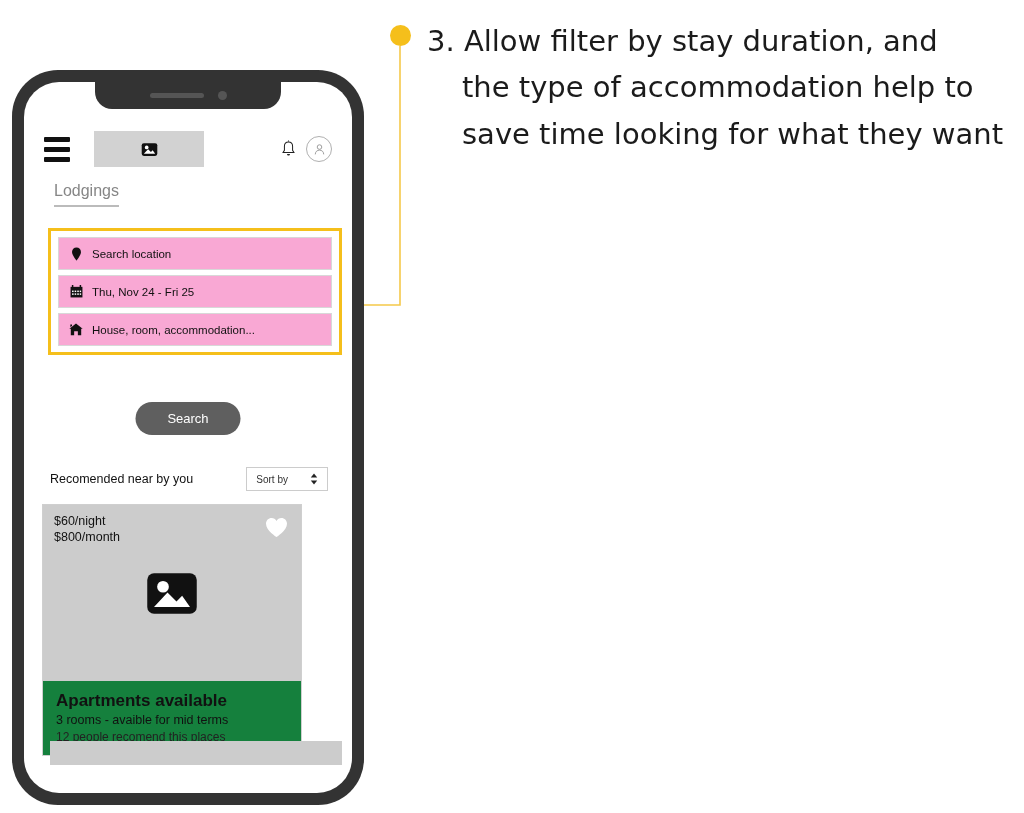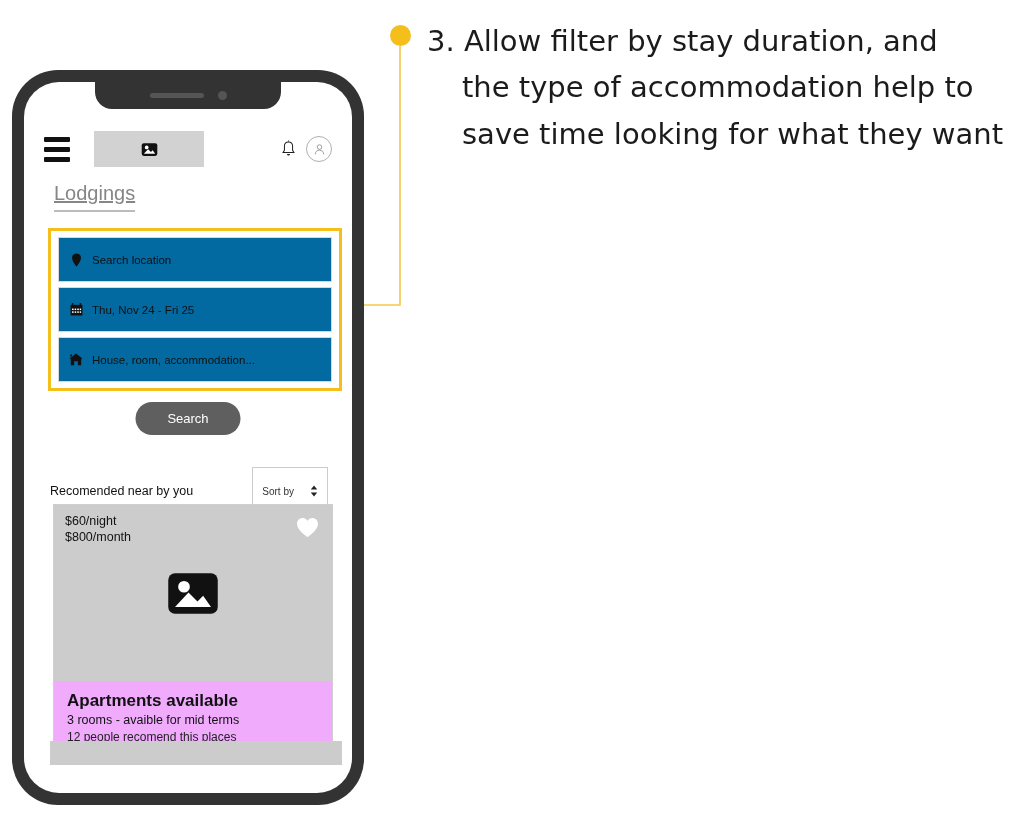--- a/index.html
+++ b/index.html
@@ -115,46 +115,45 @@
     box-sizing: border-box;
   }
 
   
   #tabs-row {
     position: absolute;
     top: 100px;
     left: 30px;
   }
   #tab-lodgings {
-    font-size: 20px;
+    font-size: 16px;
     color: #868686;
     padding-bottom: 5px;
     border-bottom: 2px solid #bbbbbb;
     display: inline-block;
     cursor: pointer;
-    text-decoration: underline;
   }
 
   
   #search-panel {
     position: absolute;
     top: 146px;
     left: 24px;
     width: 294px;
     border: 3px solid #f5bf1b;
     box-sizing: border-box;
     padding: 6px 7px;
     display: flex;
     flex-direction: column;
     gap: 5px;
   }
   .search-field {
-    height: 45px;
+    height: 33px;
     border: 1px solid #d8d8d8;
-    background: #0369a1;
+    background: #f9a8d4;
     display: flex;
     align-items: center;
     padding: 0 10px;
     box-sizing: border-box;
     gap: 9px;
     cursor: pointer;
   }
   .field-icon {
     width: 14px;
     height: 14px;
@@ -198,38 +197,38 @@
     justify-content: space-between;
   }
   #recommend-label {
     font-size: 12.5px;
     color: #111111;
     text-align: center;
   }
   #sort-by-select {
     border: 1px solid #cccccc;
     background: #ffffff;
-    padding: 17px 9px;
+    padding: 5px 9px;
     font-size: 10px;
     color: #333333;
     display: flex;
     align-items: center;
-    gap: 16px;
+    gap: 22px;
     cursor: pointer;
   }
 
   
   #listing-card {
     position: absolute;
     top: 422px;
-    left: 29px;
-    width: 280px;
+    left: 18px;
+    width: 260px;
     border: 1px solid #cfcfcf;
     box-sizing: border-box;
-    background: #f0abfc;
+    background: #15803d;
     cursor: pointer;
   }
   #card-image {
     position: relative;
     height: 176px;
     background: #cccccc;
     display: flex;
     align-items: center;
     justify-content: center;
   }

